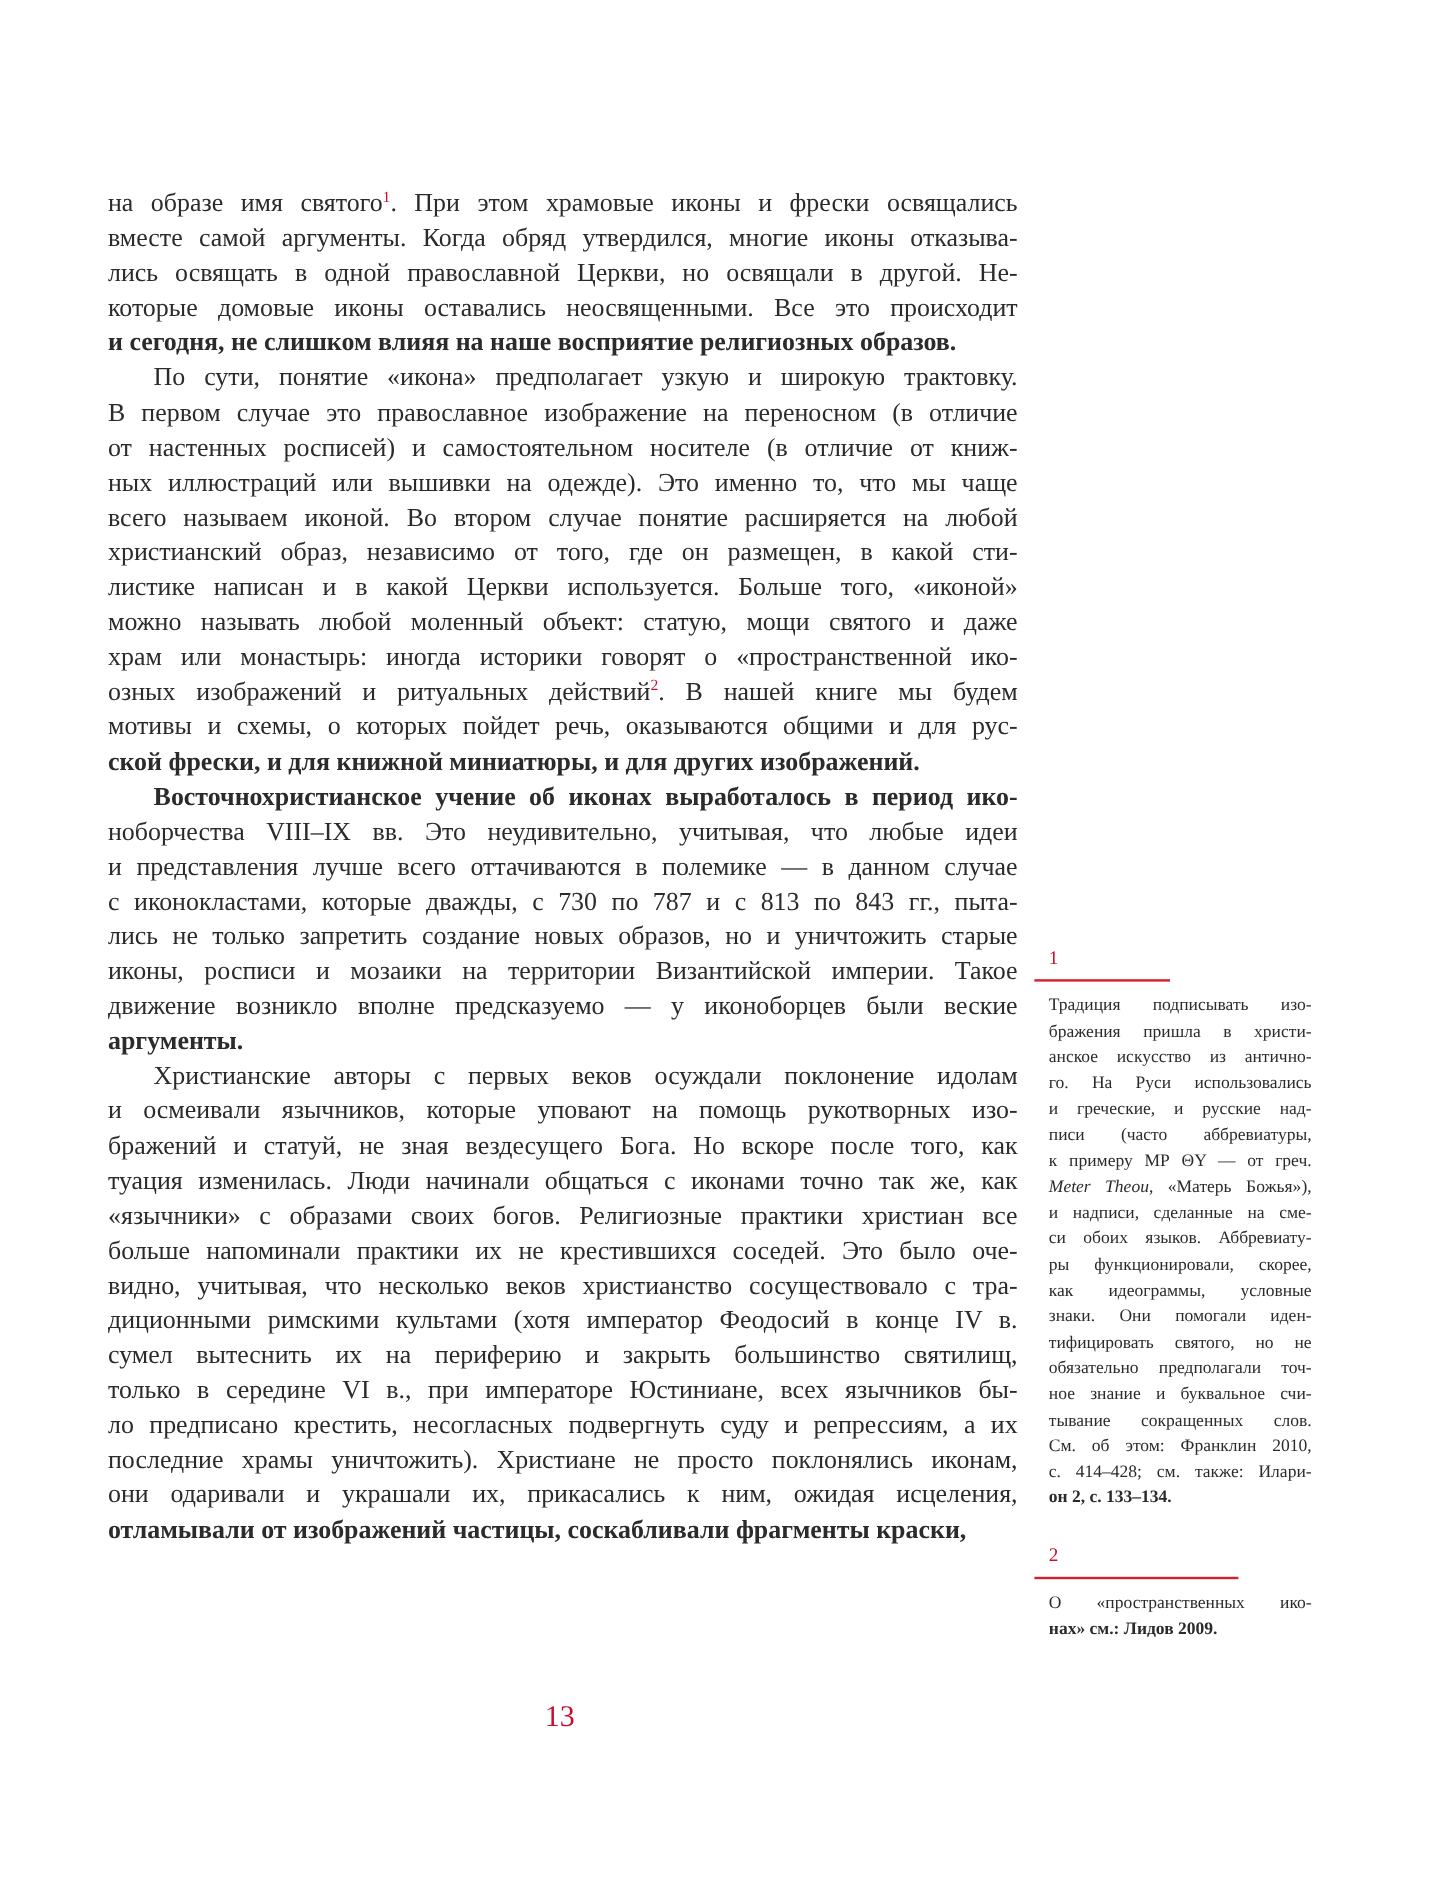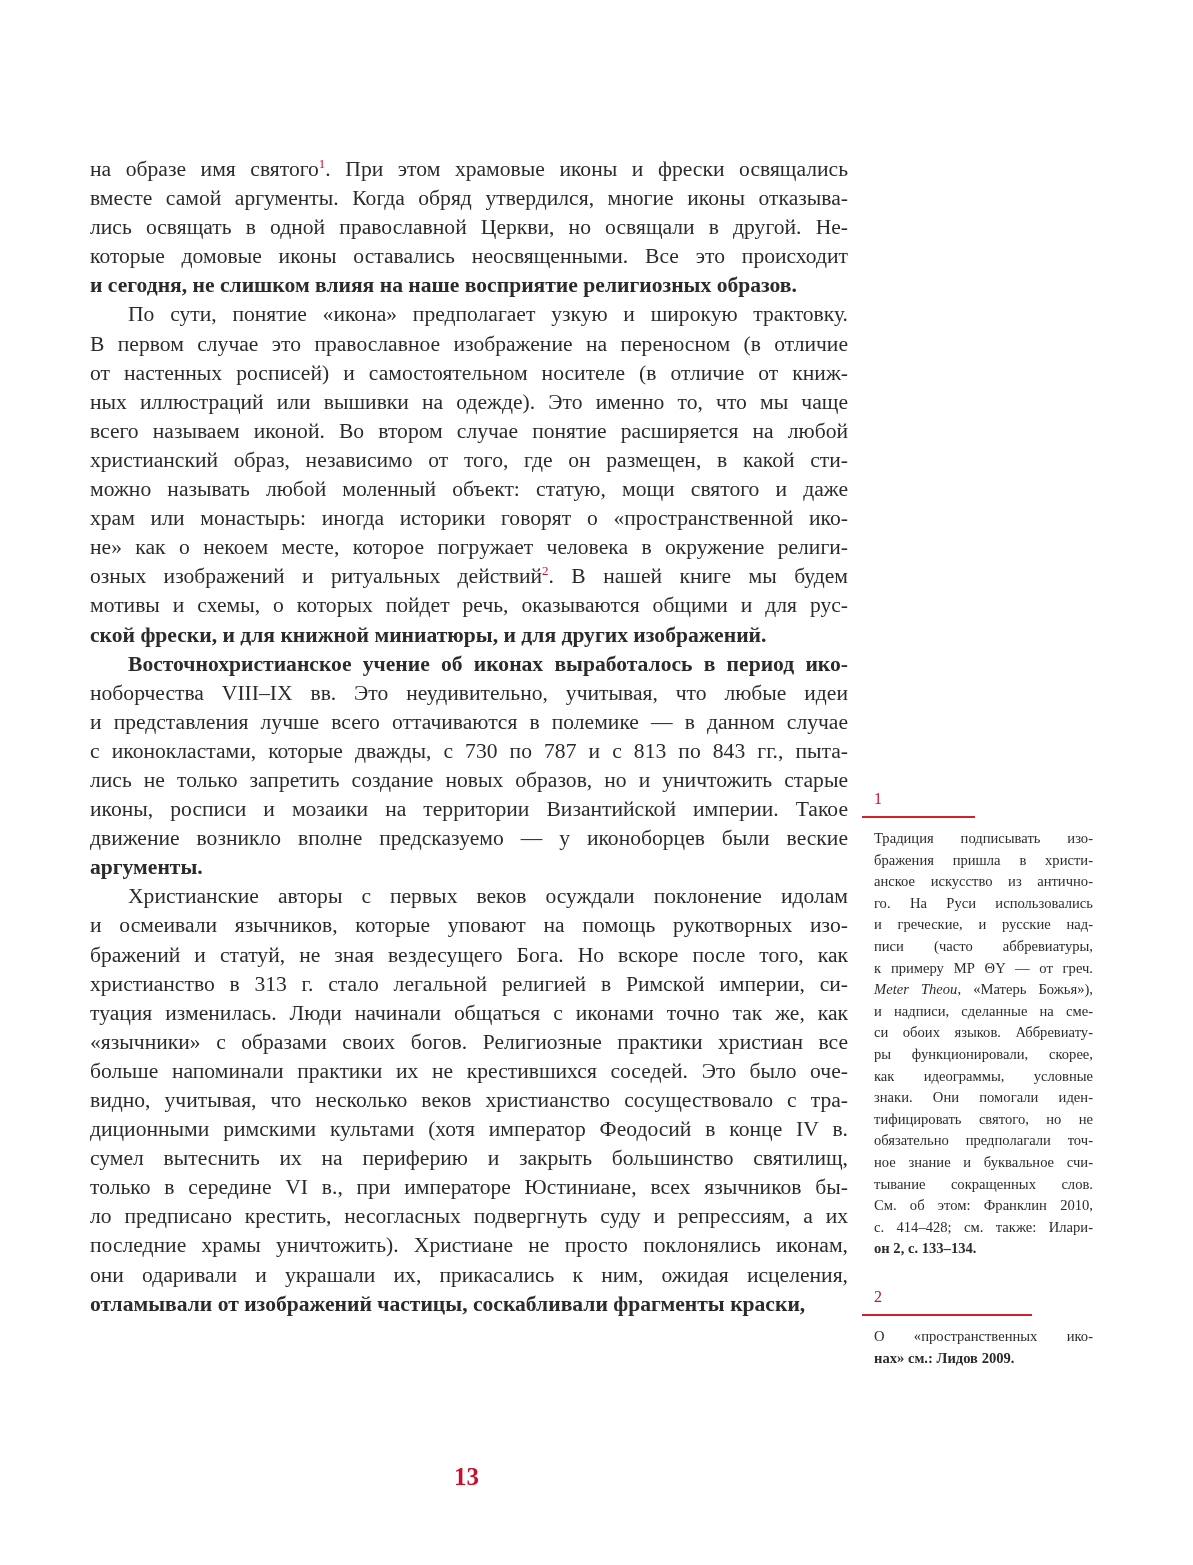--- a/index.html
+++ b/index.html
@@ -9,62 +9,61 @@
           font-size:21.6px; line-height:29.1px; text-align:justify; }
   .main p { margin:0; }
   .line { display:block; text-align:justify; text-align-last:justify; white-space:nowrap; }
   .line.last { text-align-last:left;font-weight:bold; }
   sup.fn { color:#c8102e; font-size:13px; line-height:0; vertical-align:8px; }
   .side { position:absolute; left:862px; width:232px; font-size:14.6px; line-height:21.6px; color:#2b2b2b; }
   .fn-num { color:#c8102e; font-size:16px; font-weight:normal; padding-left:12px; display:block; height:24px; }
   .fn-rule { height:2px; background:#d41f2c; margin-top:4px; margin-bottom:10px; }
   .fn-text { padding-left:12px; width:219px; }
   .fn-text .line { font-size:14.6px; }
-  .pagenum { position:absolute; left:454px; top:1417px; font-size:25px; font-weight:bold; color:#c8102e;margin-top:46px; }
+  .pagenum { position:absolute; left:454px; top:1417px; font-size:25px; font-weight:normal; color:#c8102e; }
 </style>
 </head>
 <body>
 
 <div class="main" id="main">
     <p>
       <span class="line">на образе имя святого<sup class="fn">1</sup>. При этом храмовые иконы и фрески освящались</span>
       <span class="line">вместе самой аргументы. Когда обряд утвердился, многие иконы отказыва-</span>
       <span class="line">лись освящать в одной православной Церкви, но освящали в другой. Не-</span>
       <span class="line">которые домовые иконы оставались неосвященными. Все это происходит</span>
       <span class="line last">и сегодня, не слишком влияя на наше восприятие религиозных образов.</span>
     </p>
     <p>
       <span class="line" style="text-indent: 38px;">По сути, понятие «икона» предполагает узкую и широкую трактовку.</span>
       <span class="line">В первом случае это православное изображение на переносном (в отличие</span>
       <span class="line">от настенных росписей) и самостоятельном носителе (в отличие от книж-</span>
       <span class="line">ных иллюстраций или вышивки на одежде). Это именно то, что мы чаще</span>
       <span class="line">всего называем иконой. Во втором случае понятие расширяется на любой</span>
       <span class="line">христианский образ, независимо от того, где он размещен, в какой сти-</span>
+      <span class="line">листике написан и в какой Церкви используется. Больше того, «иконой»</span>
       <span class="line">можно называть любой моленный объект: статую, мощи святого и даже</span>
       <span class="line">храм или монастырь: иногда историки говорят о «пространственной ико-</span>
-      <span class="line">не» как о некоем месте, которое погружает человека в окружение религи-</span>
       <span class="line">озных изображений и ритуальных действий<sup class="fn">2</sup>. В нашей книге мы будем</span>
       <span class="line">мотивы и схемы, о которых пойдет речь, оказываются общими и для рус-</span>
       <span class="line last">ской фрески, и для книжной миниатюры, и для других изображений.</span>
     </p>
     <p>
       <span class="line" style="text-indent: 38px; font-weight: bold;">Восточнохристианское учение об иконах выработалось в период ико-</span>
       <span class="line">ноборчества VIII–IX вв. Это неудивительно, учитывая, что любые идеи</span>
       <span class="line">и представления лучше всего оттачиваются в полемике — в данном случае</span>
       <span class="line">с иконокластами, которые дважды, с 730 по 787 и с 813 по 843 гг., пыта-</span>
       <span class="line">лись не только запретить создание новых образов, но и уничтожить старые</span>
       <span class="line">иконы, росписи и мозаики на территории Византийской империи. Такое</span>
       <span class="line">движение возникло вполне предсказуемо — у иконоборцев были веские</span>
       <span class="line last">аргументы.</span>
     </p>
     <p>
       <span class="line" style="text-indent: 38px;">Христианские авторы с первых веков осуждали поклонение идолам</span>
       <span class="line">и осмеивали язычников, которые уповают на помощь рукотворных изо-</span>
       <span class="line">бражений и статуй, не зная вездесущего Бога. Но вскоре после того, как</span>
-      <span class="line">христианство в 313 г. стало легальной религией в Римской империи, си-</span>
       <span class="line">туация изменилась. Люди начинали общаться с иконами точно так же, как</span>
       <span class="line">«язычники» с образами своих богов. Религиозные практики христиан все</span>
       <span class="line">больше напоминали практики их не крестившихся соседей. Это было оче-</span>
       <span class="line">видно, учитывая, что несколько веков христианство сосуществовало с тра-</span>
       <span class="line">диционными римскими культами (хотя император Феодосий в конце IV в.</span>
       <span class="line">сумел вытеснить их на периферию и закрыть большинство святилищ,</span>
       <span class="line">только в середине VI в., при императоре Юстиниане, всех язычников бы-</span>
       <span class="line">ло предписано крестить, несогласных подвергнуть суду и репрессиям, а их</span>
       <span class="line">последние храмы уничтожить). Христиане не просто поклонялись иконам,</span>
       <span class="line">они одаривали и украшали их, прикасались к ним, ожидая исцеления,</span>

